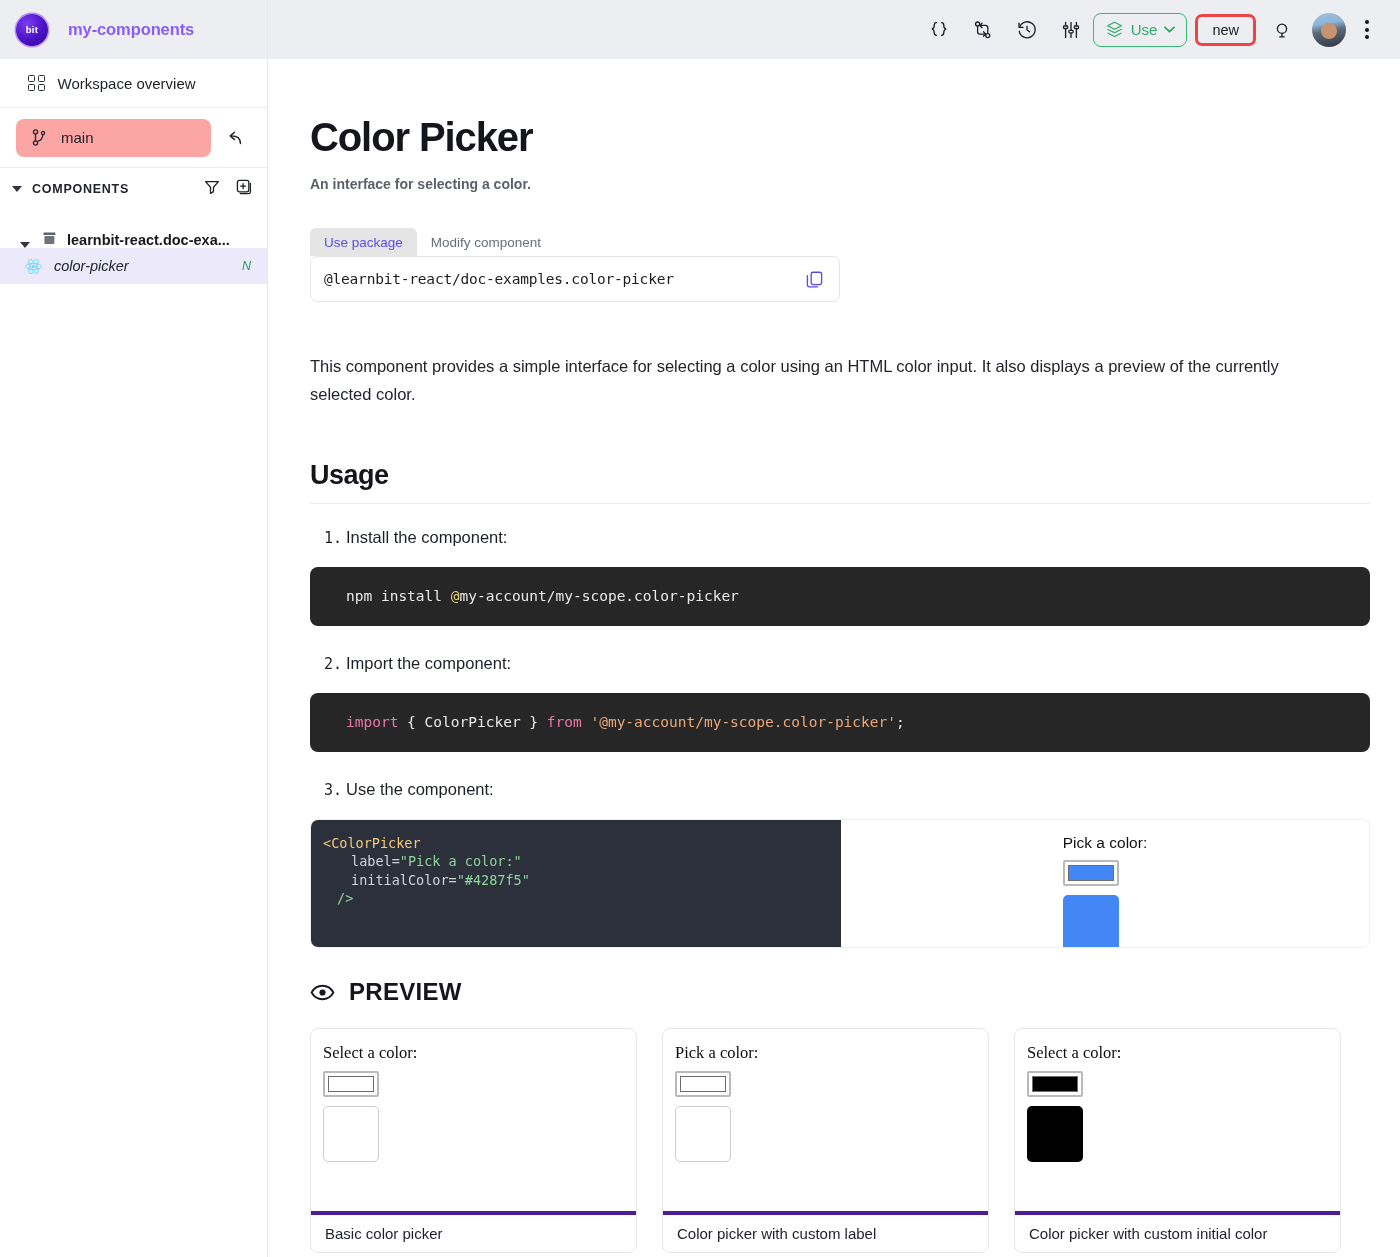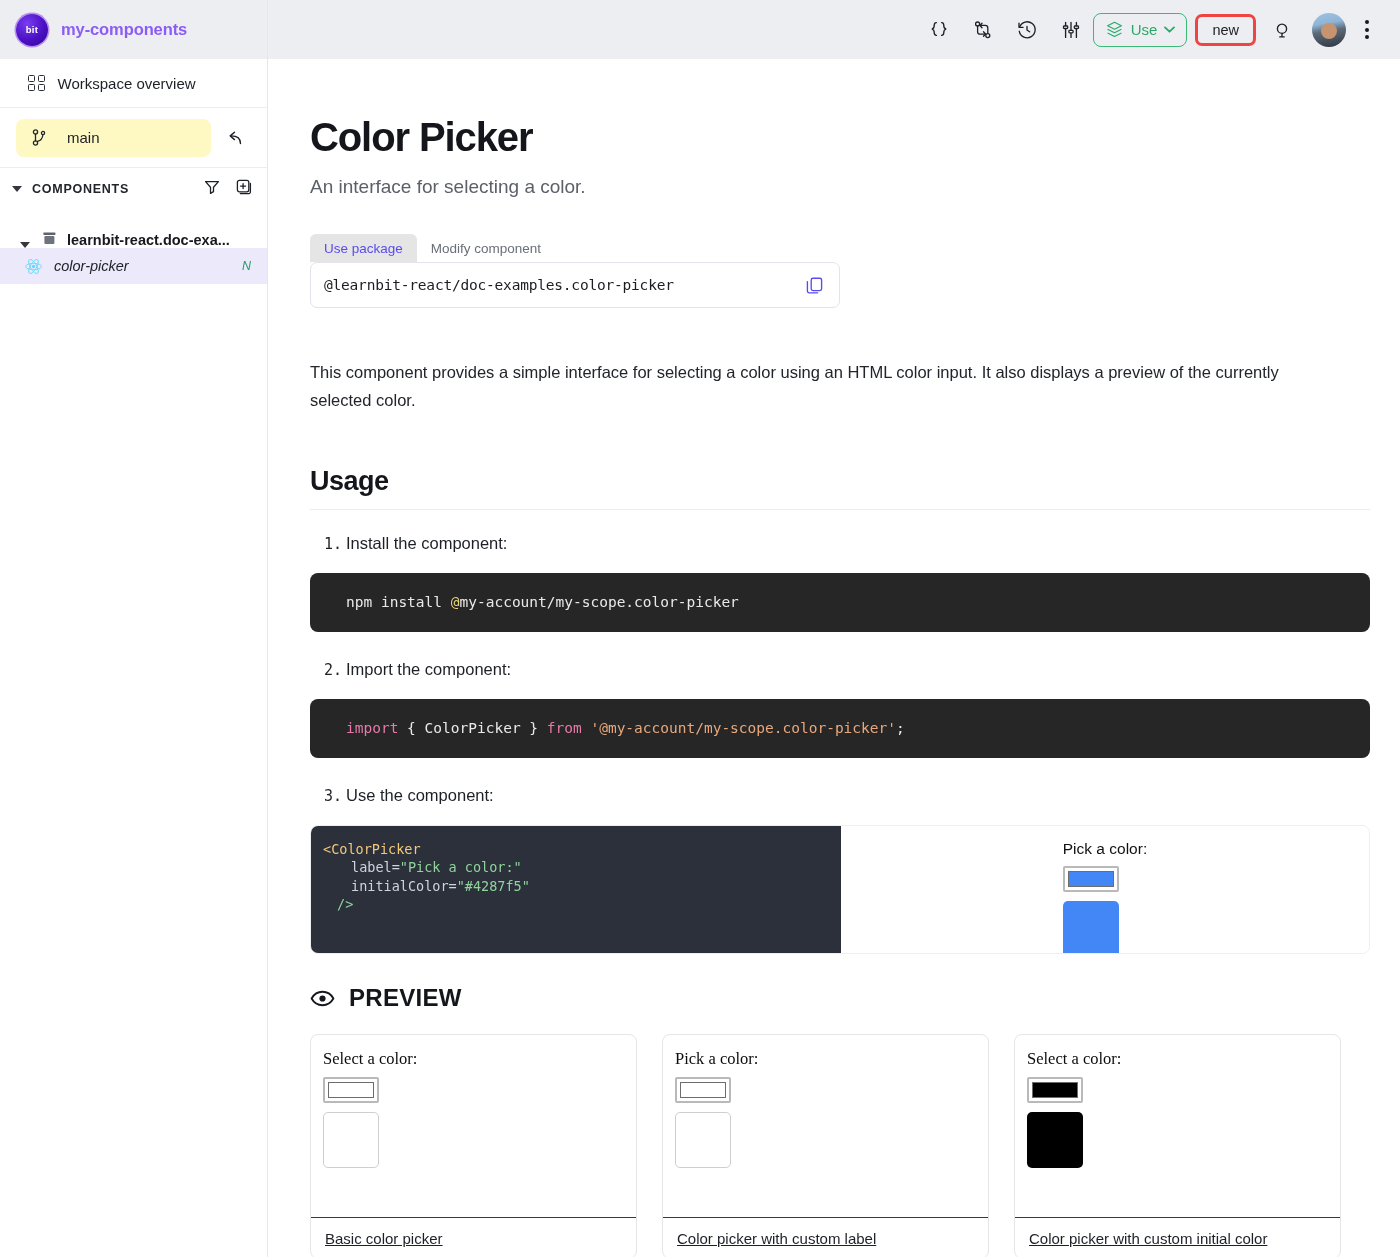--- a/index.html
+++ b/index.html
@@ -15,21 +15,21 @@
   
   .sidebar {
     width: 268px; flex: 0 0 268px; height: 1257px;
     background: #ffffff;
     border-right: 1px solid #e5e7ec;
     display: flex; flex-direction: column;
   }
   .ws-header {
     height: 59px; flex: 0 0 59px;
     background: #eceef1;
-    display: flex; align-items: center; gap: 13px;
+    display: flex; align-items: center; gap: 20px;
     padding: 9px 16px;
   }
   .bit-logo {
     width: 32px; height: 32px; border-radius: 50%;
     background: radial-gradient(circle at 35% 30%, #7a3df0 0%, #4b10c4 55%, #2e0a86 100%);
     box-shadow: 0 0 0 1.5px #b98df5;
     display: flex; align-items: center; justify-content: center;
     color: #fff; font-size: 9.5px; font-weight: bold; letter-spacing: .3px;
   }
   .ws-title { font-size: 16.5px; font-weight: bold; color: #8b5cf6; letter-spacing: -.1px; }
@@ -46,22 +46,22 @@
   .grid-icon i { border: 1.6px solid #2a2d33; border-radius: 1.5px; display: block; }
 
   .branch-row {
     height: 60px; flex: 0 0 60px;
     display: flex; align-items: center; gap: 6px;
     padding: 0 16px 0 16px;
     border-bottom: 1px solid #ebedf0;
   }
   .branch-pill {
     flex: 1; height: 38px;
-    background: #fef9c3; border-radius: 8px;
-    display: flex; align-items: center; gap: 20px;
+    background: #fca5a5; border-radius: 8px;
+    display: flex; align-items: center; gap: 14px;
     padding: 0 16px; cursor: pointer;
   }
   .branch-name { font-size: 15px; color: #1d2026; }
   .revert-btn {
     width: 34px; height: 34px; display: flex; align-items: center; justify-content: center;
     cursor: pointer;
   }
 
   .comp-header {
     height: 42px; display: flex; align-items: center;
@@ -138,21 +138,21 @@
   .kebab i { width: 4px; height: 4px; border-radius: 50%; background: #16181d; display: block; }
 
   
   .content { flex: 1; overflow: hidden; padding: 0 30px 0 42px; background: #fff; }
   .inner { max-width: 1060px; }
 
   h1.page-title {
     font-size: 40px; font-weight: bold; letter-spacing: -1.1px;
     color: #14161b; margin-top: 56px;
   }
-  .subtitle { font-size: 19px; color: #5c6069; margin-top: 16px; font-weight: 400; }
+  .subtitle { font-size: 14px; color: #5c6069; margin-top: 16px; font-weight: 700; }
 
   .pkg-block { margin-top: 36px; width: 530px; }
   .pkg-tabs { display: flex; align-items: flex-end; }
   .pkg-tab {
     font-size: 13.5px; padding: 7px 14px 6px;
     color: #6a6f78; cursor: pointer; border-radius: 6px 6px 0 0;
   }
   .pkg-tab.active { color: #5a4bef; background: #e5e5e5; }
   .pkg-box {
     border: 1px solid #e2e4e9; border-radius: 7px;
@@ -231,23 +231,23 @@
     width: 327px; flex: 0 0 327px; height: 225px;
     border: 1px solid #e4e6ea; border-radius: 8px;
     display: flex; flex-direction: column; overflow: hidden; background: #fff;
   }
   .preview-body { flex: 1; padding: 14px 0 0 12px; }
   .preview-card-label {
     font-family: "Liberation Serif", serif; font-size: 16.5px; color: #0b0c0e;
     margin-bottom: 8px;
   }
   .preview-foot {
-    height: 41px; border-top: 1px solid #4c1d95;
+    height: 41px; border-top: 4px solid #4c1d95;
     display: flex; align-items: center; padding: 0 14px;
-    font-size: 15px; color: #1d2026; text-decoration: underline;
+    font-size: 15px; color: #1d2026;
   }
 </style>
 </head>
 <body>
 
 <div class="app">
 
   <aside class="sidebar">
 
     <div class="ws-header">

